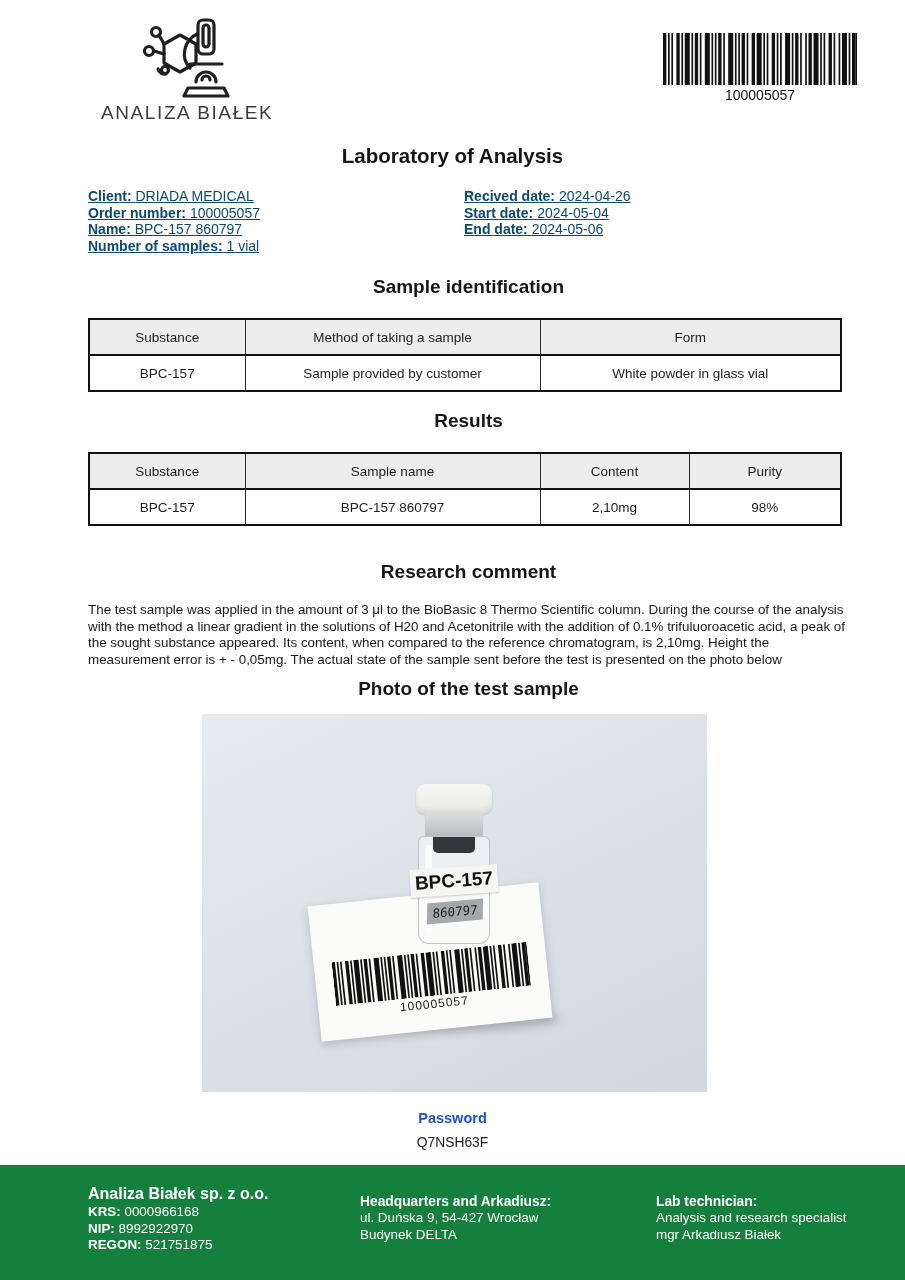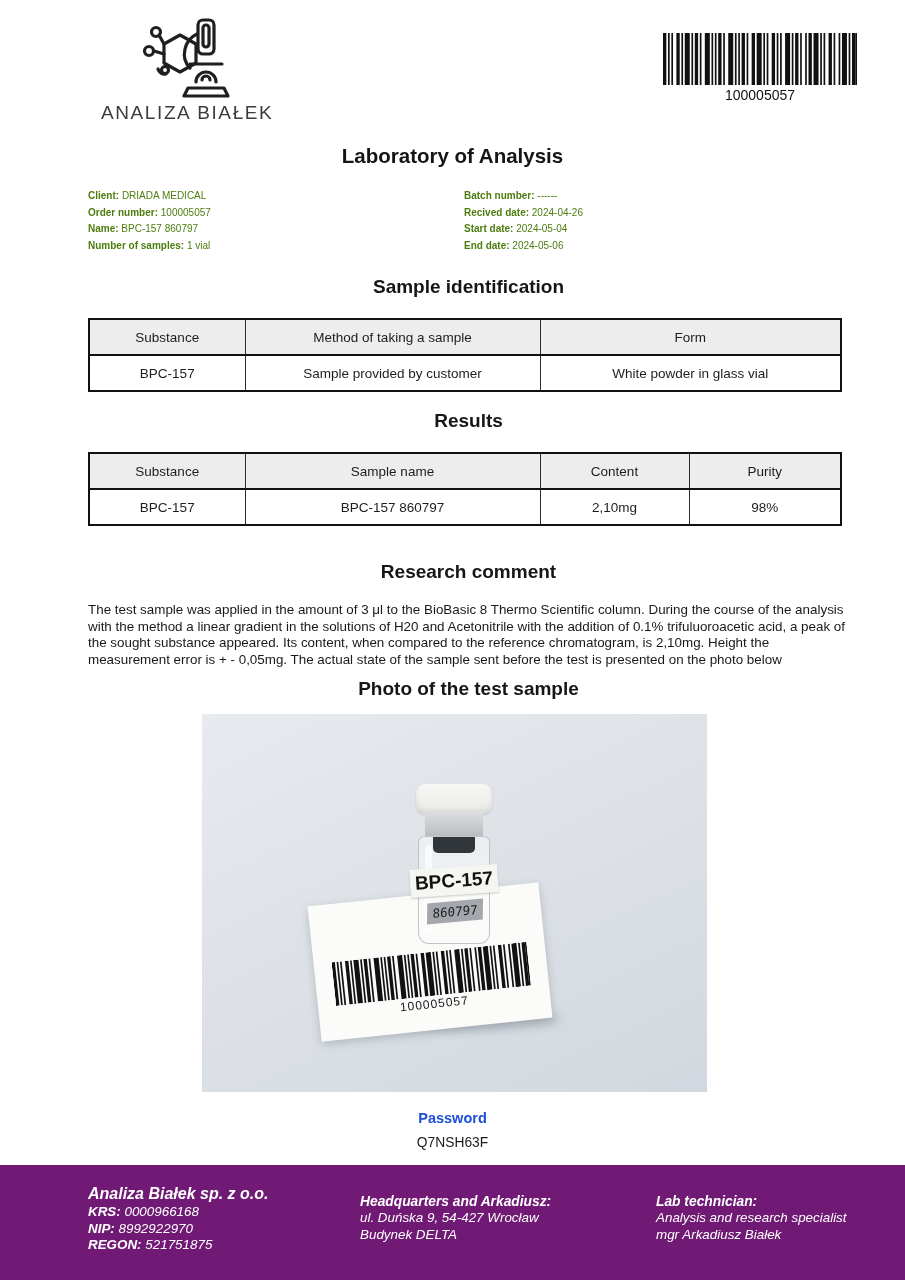--- a/index.html
+++ b/index.html
@@ -14,21 +14,21 @@
   .barcode-block{position:absolute;left:663px;top:33px;width:194px;text-align:center;}
   .barcode-svg{display:block;width:194px;height:52px;}
   .barcode-num{margin-top:2px;font-size:14px;color:#111;}
 
   .page-title{position:absolute;left:0;top:144px;width:100%;text-align:center;
               font-size:20.5px;font-weight:bold;color:#151515;}
 
   
   .info{position:absolute;top:188px;left:88px;width:760px;display:flex;}
   .info-col{width:376px;}
-  .info-line{font-size:10px;line-height:16.5px;color:#4d7c0f;}
+  .info-line{font-size:14px;line-height:16.5px;color:#0c4a6e;text-decoration:underline;}
   .info-line b{font-weight:bold;}
 
   .section-heading{position:absolute;left:16px;width:100%;text-align:center;
                    font-size:19px;font-weight:bold;color:#161616;}
 
   
   .tbl{position:absolute;left:88px;width:752px;border-collapse:collapse;table-layout:fixed;
        border:2px solid #111;}
   .tbl th,.tbl td{border:1px solid #2b2b2b;height:34px;text-align:center;vertical-align:middle;
        font-size:13.5px;font-weight:normal;color:#1d1d1d;padding:0 6px;}
@@ -68,21 +68,21 @@
        transform:rotate(-5deg) skewX(-6deg);display:flex;align-items:center;justify-content:center;
        font-family:"DejaVu Sans Mono",monospace;font-size:12.5px;color:#1a1c1f;}
 
   
   .password-label{position:absolute;left:0;top:1110px;width:100%;text-align:center;
        font-size:14.5px;font-weight:bold;color:#1d4ed8;}
   .password-value{position:absolute;left:0;top:1135px;width:100%;text-align:center;
        font-size:13.8px;color:#1c1c1c;}
 
   
-  .footer{position:absolute;left:0;top:1165px;width:905px;height:115px;background:#701a75;color:#fff;font-style:italic;}
+  .footer{position:absolute;left:0;top:1165px;width:905px;height:115px;background:#15803d;color:#fff;}
   .f-col{position:absolute;font-size:13.4px;line-height:16.4px;}
   .f-col .f-title{font-weight:bold;font-size:13.8px;}
   .f-company{left:88px;top:21px;}
   .f-company .f-name{font-weight:bold;font-size:16px;margin-bottom:2px;}
   .f-company b{font-weight:bold;}
   .f-hq{left:360px;top:29px;}
   .f-tech{left:656px;top:29px;}
 </style>
 </head>
 <body>
@@ -172,21 +172,20 @@
   <div class="page-title">Laboratory of Analysis</div>
 
   <div class="info">
     <div class="info-col">
       <div class="info-line"><b>Client:</b> <span>DRIADA MEDICAL</span></div>
       <div class="info-line"><b>Order number:</b> <span>100005057</span></div>
       <div class="info-line"><b>Name:</b> <span>BPC-157 860797</span></div>
       <div class="info-line"><b>Number of samples:</b> <span>1 vial</span></div>
     </div>
     <div class="info-col">
-      <div class="info-line"><b>Batch number:</b> <span>------</span></div>
       <div class="info-line"><b>Recived date:</b> <span>2024-04-26</span></div>
       <div class="info-line"><b>Start date:</b> <span>2024-05-04</span></div>
       <div class="info-line"><b>End date:</b> <span>2024-05-06</span></div>
     </div>
   </div>
 
   <div class="section-heading" style="top:276px">Sample identification</div>
   <table class="tbl" style="top:318px">
     <colgroup>
         <col style="width:156px">

